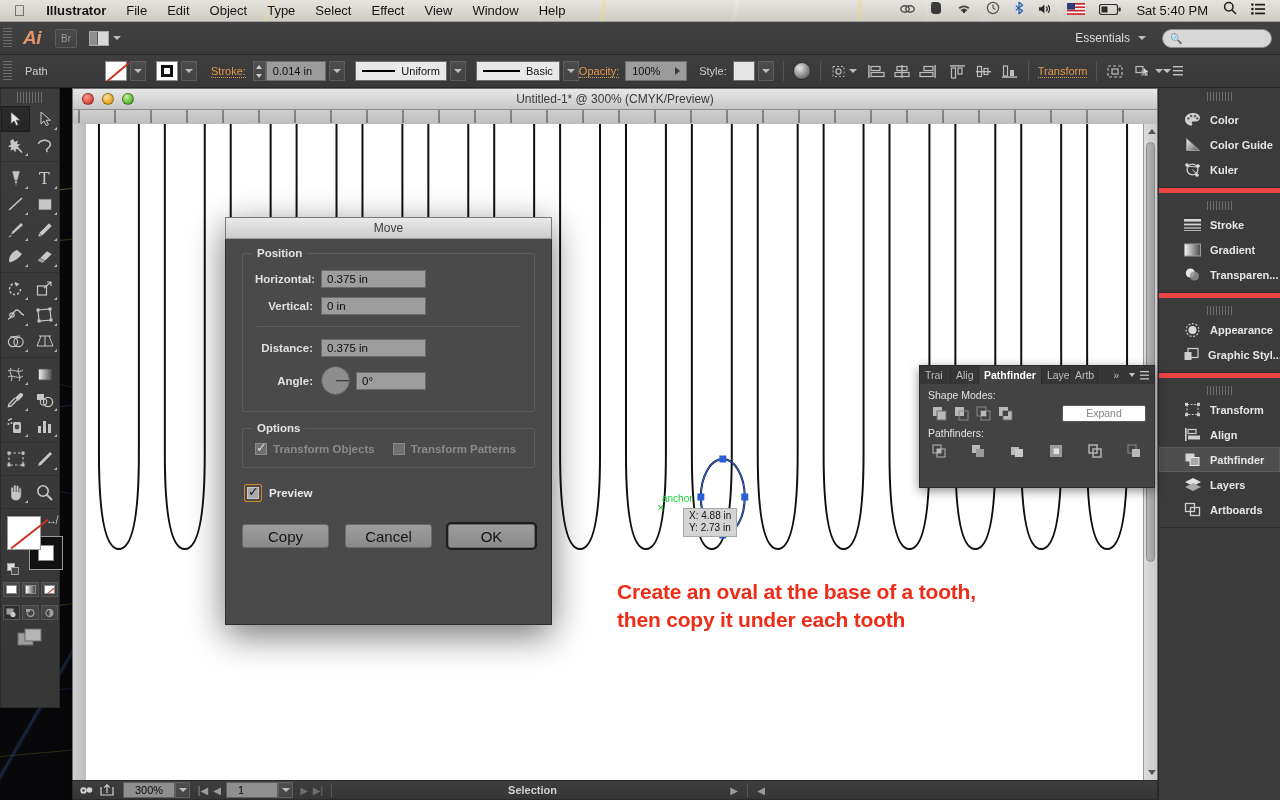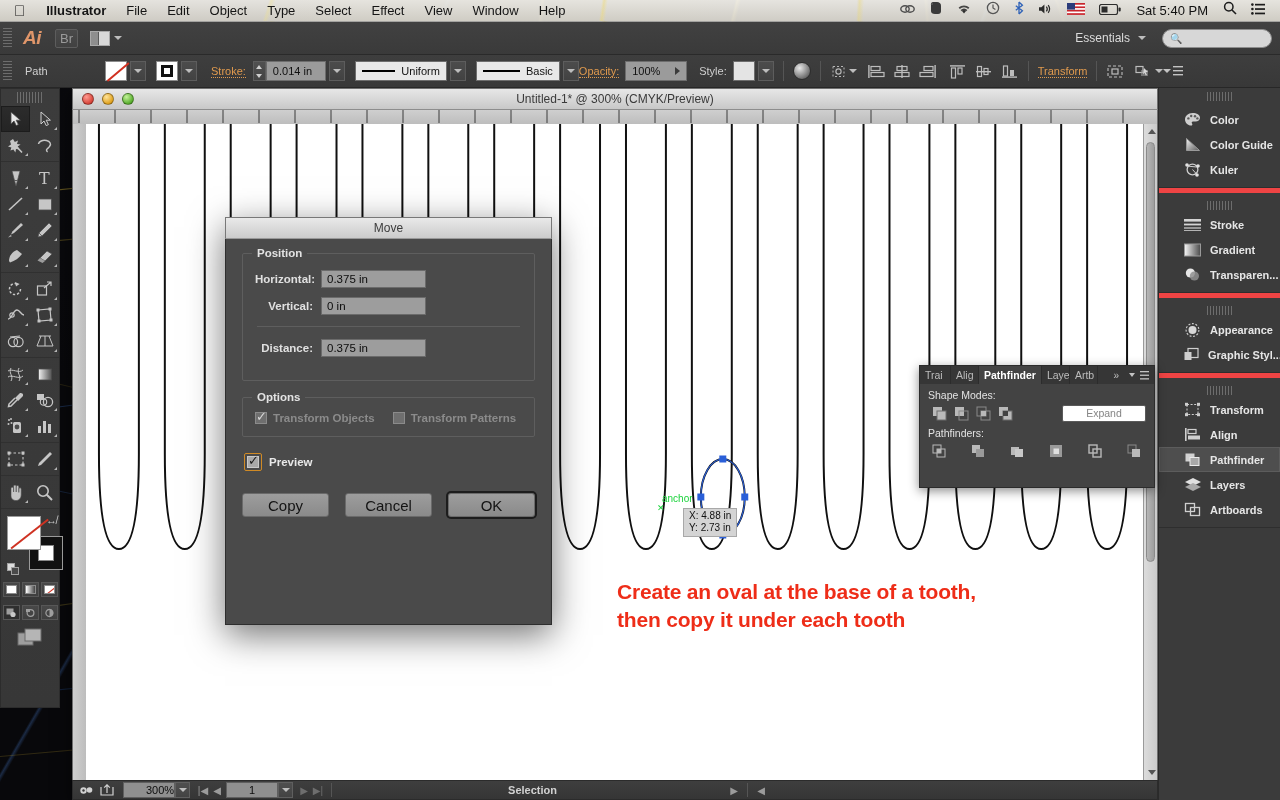--- a/index.html
+++ b/index.html
@@ -77,21 +77,21 @@
     border-bottom:1px solid #2a2a2a;
     display:flex; align-items:center; z-index:40;
   }
   .grip { width:9px; height:20px; margin:0 5px 0 3px;
     background:repeating-linear-gradient(#6d6d6d 0 1px, transparent 1px 3px);
   }
   .ai-logo { color:#e0966a; font-size:19px; font-weight:bold; font-style:italic;
     padding:0 14px 0 6px; letter-spacing:-.5px; }
   .hdr-btn {
     height:19px; min-width:22px; padding:0 4px; border:1px solid #5d5d5d; border-radius:2px;
-    background:linear-gradient(#4a4a4a,#414141); color:#9a9a9a; font-size:13px;
+    background:linear-gradient(#4a4a4a,#414141); color:#9a9a9a; font-size:10px;
     display:flex; align-items:center; justify-content:center; margin-right:12px;
   }
   .arrange-ic { width:20px; height:15px; border:1px solid #a9a9a9; background:#c9c9c9;
     display:flex; }
   .arrange-ic .l { width:8px; border-right:1px solid #5a5a5a; background:#8e8e8e;}
   .arrange-ic .r { flex:1; background:#d8d8d8; }
   .tri-down { width:0;height:0;border-left:4px solid transparent;border-right:4px solid transparent;
     border-top:4px solid #bdbdbd; margin-left:4px; }
   #app-header .spacer { flex:1; }
   .workspace { color:#dcdcdc; font-size:12px; padding-right:4px; }
@@ -190,21 +190,21 @@
 
   #doc-status {
     position:absolute; left:0; right:0; bottom:0; height:20px;
     background:linear-gradient(#3e3e3e,#353535); border:1px solid #2b2b2b;
     display:flex; align-items:center; color:#d2d2d2; font-size:11px; z-index:5;
   }
   .st-ic { width:20px; height:15px; display:flex; align-items:center; justify-content:center;
     color:#d5d5d5; font-size:11px; }
   .st-field {
     height:16px; background:#8f8f8f; border:1px solid #5f5f5f; color:#0d0d0d; font-size:11px;
-    display:flex; align-items:center; padding:0 22px;
+    display:flex; align-items:center; padding:0 11px;
   }
   .st-drop { width:15px; height:16px; background:linear-gradient(#4f4f4f,#434343);
     border:1px solid #5f5f5f; display:flex; align-items:center; justify-content:center; }
   .st-nav { width:14px; color:#9b9b9b; text-align:center; font-size:10px; }
   .st-sep { width:1px; height:14px; background:#555; margin:0 6px; }
 
   
   #toolbar {
     position:absolute; left:0; top:88px; width:60px; height:620px;
     background:linear-gradient(#3c3c3c,#373737); border:1px solid #2c2c2c; z-index:45;
@@ -1138,20 +1138,25 @@
       </div>
       <div class="frow">
         <div class="flabel">Vertical:</div>
         <div class="finput">0 in</div>
       </div>
       <div class="fdiv"></div>
       <div class="frow">
         <div class="flabel">Distance:</div>
         <div class="finput">0.375 in</div>
       </div>
+      <div class="frow" style="margin-bottom:2px">
+        <div class="flabel">Angle:</div>
+        <div class="dial"></div>
+        <div class="finput" style="width:70px;margin-left:6px;">0°</div>
+      </div>
     </div>
 
     <div class="fieldset" style="padding:14px 12px 12px;">
       <div class="legend">Options</div>
       <div style="display:flex;align-items:center;">
         <div style="display:flex;align-items:center;">
           <span class="chk on"></span>
           <span class="opt-label">Transform Objects</span>
         </div>
         <div style="display:flex;align-items:center;margin-left:18px;">

